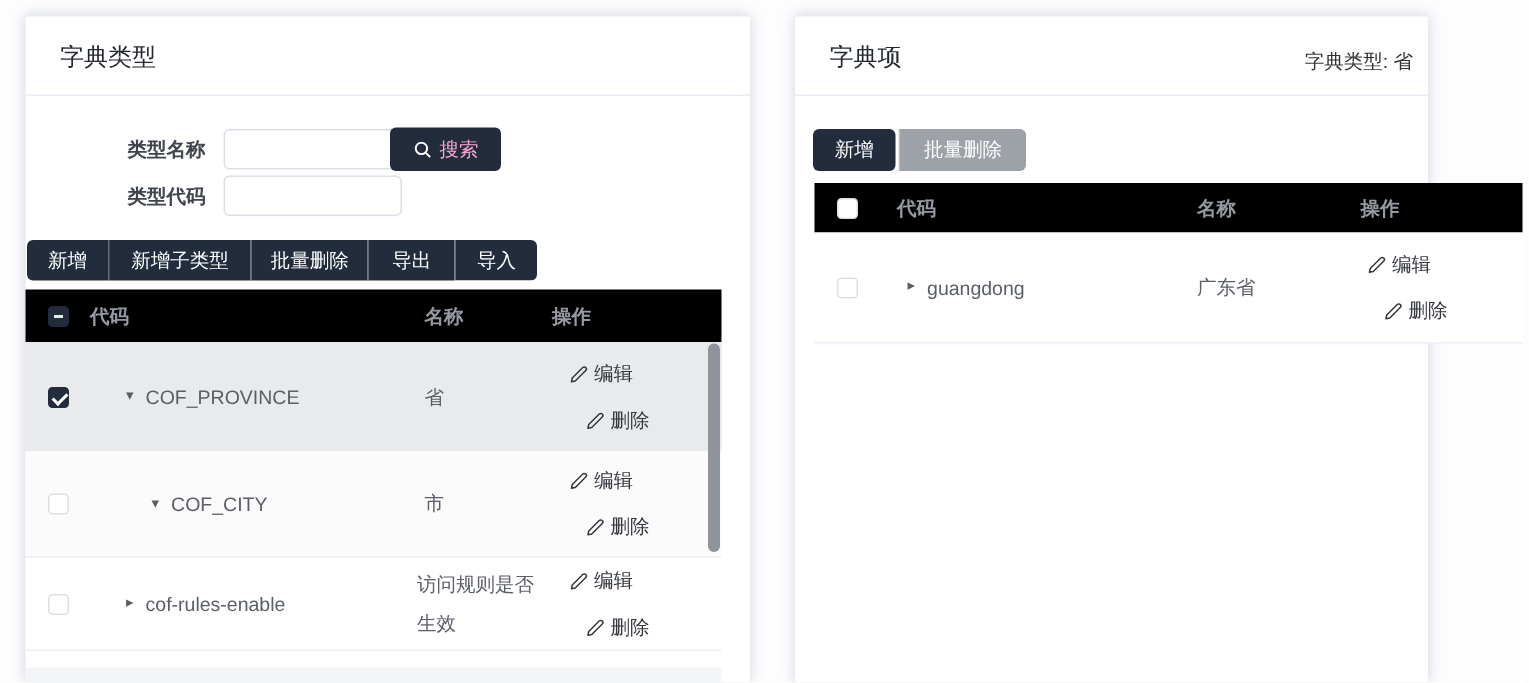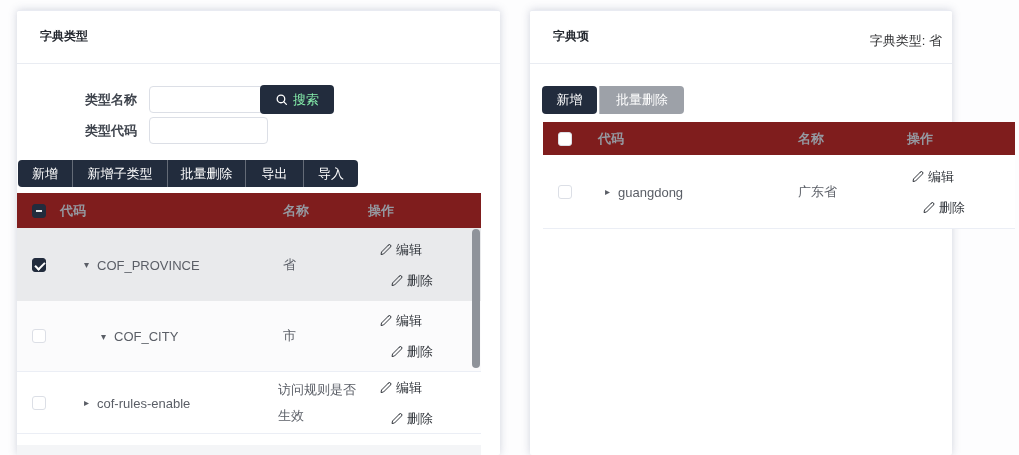--- a/index.html
+++ b/index.html
@@ -6,49 +6,49 @@
   html,body { width:1019px; height:455px; overflow:hidden; background:#fff;
     font-family:"Liberation Sans","DejaVu Sans",sans-serif; }
   .page { position:relative; width:1019px; height:455px; background:#fdfdfe; }
 
   .panel { position:absolute; top:10px; background:#fff; border-radius:2px;
     box-shadow:0 0 9px rgba(95,105,135,.28); border-top:1px solid #e9ebf2; }
   .panel-left  { left:17px;  width:483px; height:445px; }
   .panel-right { left:530px; width:422px; height:445px; }
 
   .panel-head { position:relative; height:53px; border-bottom:1px solid #e9ecf2; }
-  .panel-title { position:absolute; left:23px; top:17px; font-size:12px; font-weight:700; color:#23272e; }
+  .panel-title { position:absolute; left:23px; top:17px; font-size:16px; font-weight:400; color:#23272e; }
   .context { position:absolute; right:10px; top:21px; font-size:13px; color:#303133; }
   .context b { font-weight:400; }
 
   
   .form-row { position:absolute; left:38px; display:flex; align-items:center; height:29px; }
   .form-row.r1 { top:74px; } .form-row.r2 { top:105px; }
   .f-label { width:54px; text-align:right; font-size:13px; font-weight:700; color:#3f444d; margin-right:12px;margin-left:28px; }
   .f-input { width:119px; height:27px; border:1px solid #dcdfe6; border-radius:4px; outline:none;
     font-size:13px; color:#606266; padding:0 8px; background:#fff; }
   .search-btn { position:absolute; left:243px; top:74px; width:74px; height:29px; background:#222c3d;
-    color:#86efac; border:none; border-radius:4px; font-size:13px; display:flex; align-items:center;
+    color:#f9a8d4; border:none; border-radius:4px; font-size:13px; display:flex; align-items:center;
     justify-content:center; gap:5px; cursor:pointer; }
 
   
   .btn-group { position:absolute; display:flex; }
   .bg-left  { left:1px;  top:149px; }
   .bg-right { left:12px; top:75px; }
   .tbtn { height:27px; line-height:27px; text-align:center; background:#222c3d; color:#fff;
     font-size:13px; border:none; cursor:pointer; padding:0; }
   .bg-right .tbtn { height:28px; line-height:28px; }
   .tbtn + .tbtn { border-left:1px solid rgba(255,255,255,.30); }
   .tbtn:first-child { border-radius:4px 0 0 4px; }
   .tbtn:last-child  { border-radius:0 4px 4px 0; }
   .tbtn.only-left { border-radius:4px; margin-right:2px; }
   .tbtn.gray { background:#9da1a8; }
 
   
-  .thead { position:absolute; background:#7f1d1d; }
+  .thead { position:absolute; background:#000000; }
   .th { position:absolute; top:50%; transform:translateY(-50%); font-size:13px; font-weight:700; color:#9599a1; }
   .trow { position:absolute; background:#fff; }
   .cell { position:absolute; top:50%; transform:translateY(-50%); font-size:13px; color:#5a5e66; }
   .code-cell { display:flex; align-items:center; gap:8px; }
   .arrow { font-size:10px; color:#5a5e66; cursor:pointer; line-height:1; }
   .name-cell { line-height:26px; }
   .acts { position:absolute; top:50%; transform:translateY(-50%); display:flex; flex-direction:column; gap:13px; }
   .act { display:flex; align-items:center; gap:4px; font-size:13px; color:#33373d; cursor:pointer; white-space:nowrap; }
   .act.shift { margin-left:11px; }
   .act svg { flex:none; }

